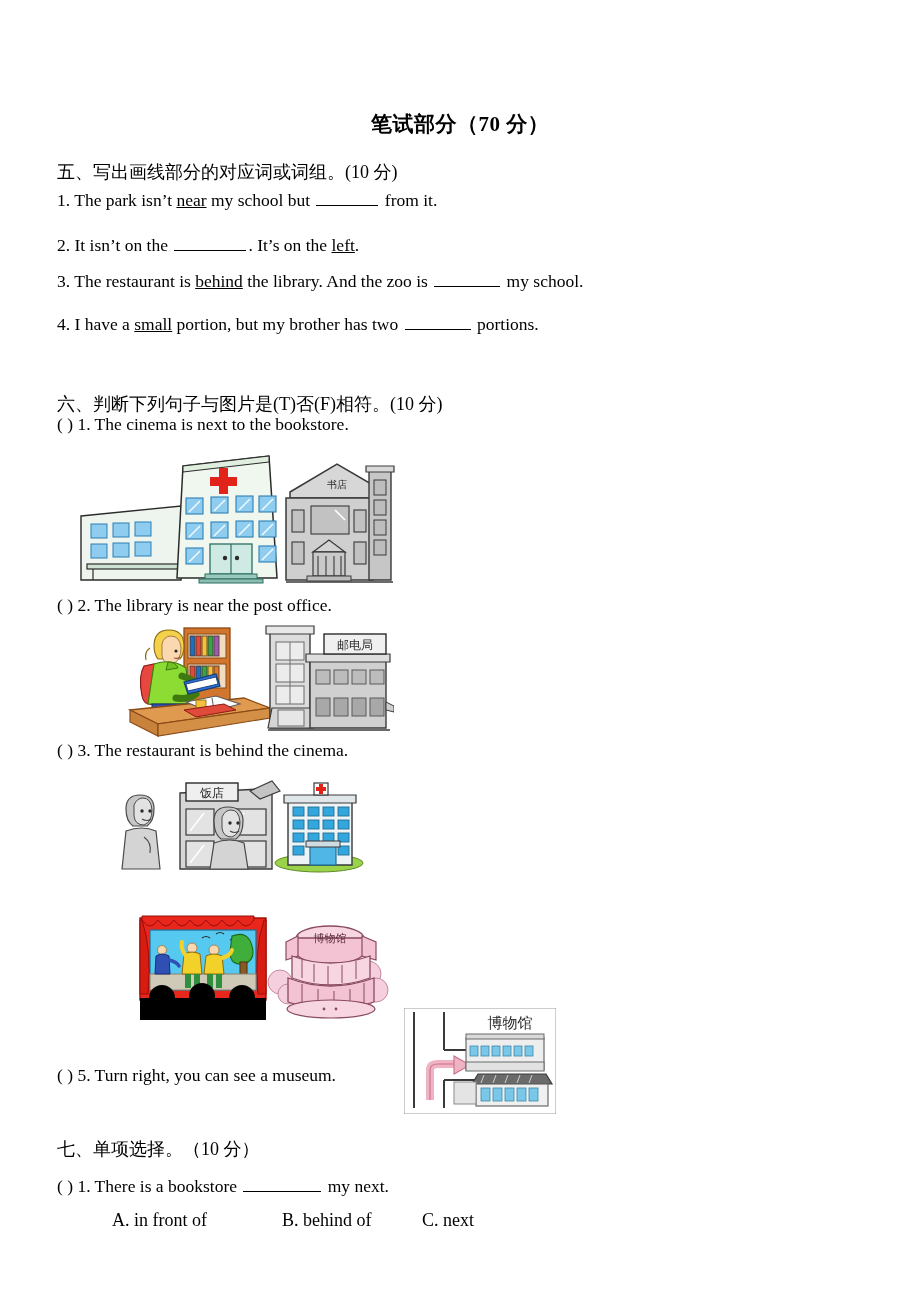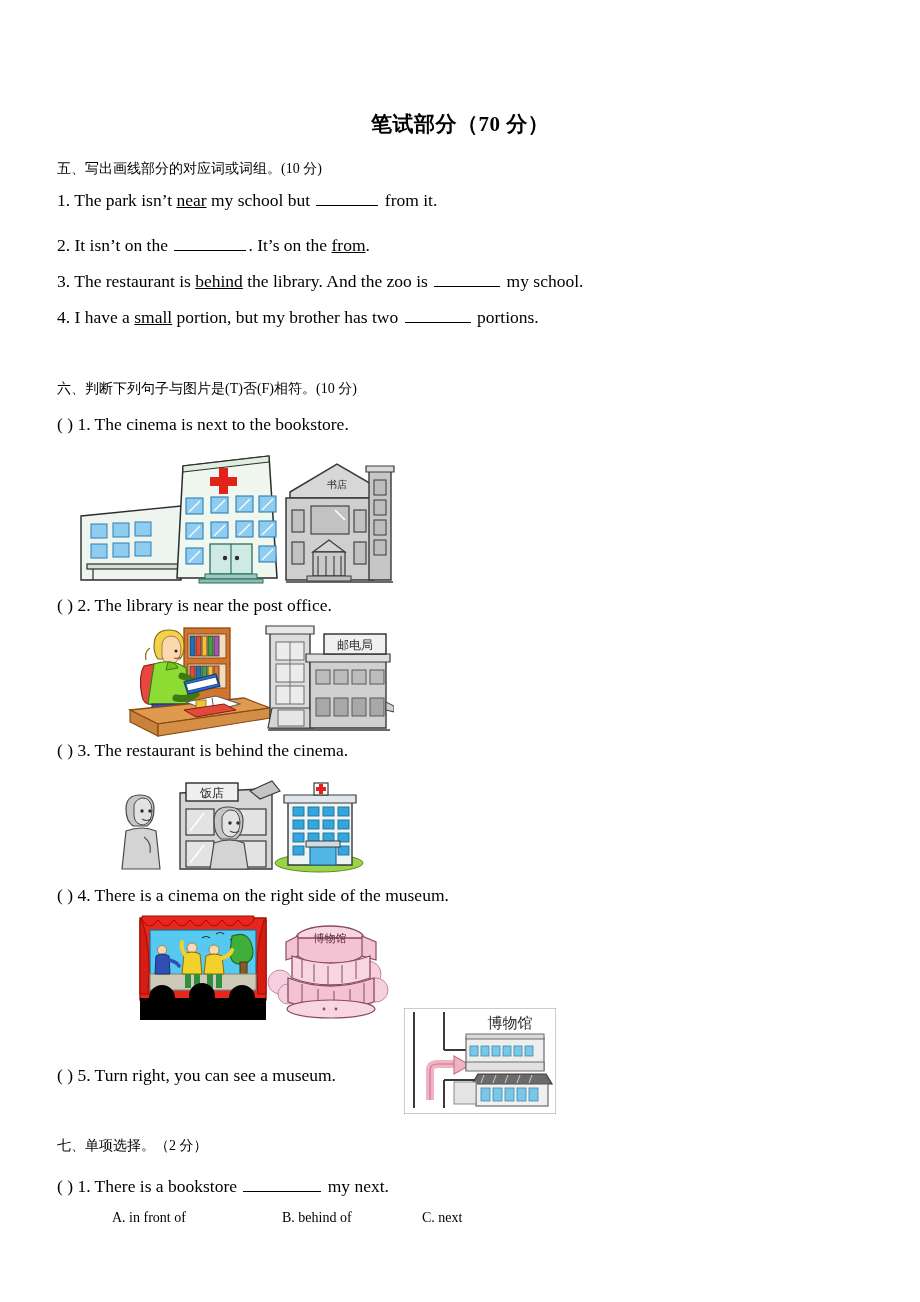--- a/index.html
+++ b/index.html
@@ -28,33 +28,33 @@
     left: 0; top: 110px;
     width: 920px;
     text-align: center;
     font-size: 21px;
     font-weight: bold;
     letter-spacing: 0.5px;
   }
   .section-head {
     position: absolute;
     left: 57px;
-    font-size: 14px;
+    font-size: 18px;
     white-space: nowrap;
   }
   .qline {
     position: absolute;
     left: 57px;
     font-size: 17.5px;
     white-space: nowrap;
   }
   .choices {
     position: absolute;
     left: 57px;
-    font-size: 14px;
+    font-size: 18px;
     white-space: nowrap;
   }
   .choices .opt { display: inline-block; }
   .u { text-decoration: underline; }
   .blank {
     display: inline-block;
     border-bottom: 1.3px solid #000;
     vertical-align: baseline;
     height: 0.95em;
     margin: 0 2px;
@@ -77,40 +77,40 @@
   <div class="qline" style="top:188px;">
     <span>1.</span>
     <span>
       The park isn’t <span class="u">near</span> my school but <span class="blank" style="width:62px;"></span> from it.
     </span>
   </div>
 
   <div class="qline" style="top:233px;">
     <span>2.</span>
     <span>
-      It isn’t on the <span class="blank" style="width:72px;"></span>. It’s on the <span class="u">from</span>.
+      It isn’t on the <span class="blank" style="width:72px;"></span>. It’s on the <span class="u">left</span>.
     </span>
   </div>
 
   <div class="qline" style="top:269px;">
     <span>3.</span>
     <span>
       The restaurant is <span class="u">behind</span> the library. And the zoo is <span class="blank" style="width:66px;"></span> my school.
     </span>
   </div>
 
-  <div class="qline" style="top:305px;">
+  <div class="qline" style="top:312px;">
     <span>4.</span>
     <span>
       I have a <span class="u">small</span> portion, but my brother has two <span class="blank" style="width:66px;"></span> portions.
     </span>
   </div>
 
 
-  <div class="section-head" style="top:380px;">六、判断下列句子与图片是(T)否(F)相符。(10 分)</div>
+  <div class="section-head" style="top:392px;">六、判断下列句子与图片是(T)否(F)相符。(10 分)</div>
 
   <div class="qline" style="top:414px;">
     <span class="paren">(      )</span>
     <span>1.</span>
     <span>The cinema is next to the bookstore.</span>
   </div>
 
   <div class="fig" style="left:73px; top:448px;">
     <svg width="322" height="140" viewBox="0 0 322 140" xmlns="http://www.w3.org/2000/svg">
 
@@ -359,25 +359,20 @@
         <rect x="219" y="58" width="11" height="9"></rect>
           <rect x="234" y="58" width="11" height="9"></rect>
         <rect x="189" y="71" width="11" height="9"></rect>
           <rect x="234" y="71" width="11" height="9"></rect>
       </g>
       <rect x="206" y="70" width="26" height="20" fill="#4fb6e6" stroke="#1f6f96" stroke-width="1.2"></rect>
       <rect x="202" y="66" width="34" height="6" fill="#cfdde3" stroke="#3a3a3a" stroke-width="1"></rect>
     </svg>
   </div>
 
-  <div class="qline" style="top:885px;">
-    <span class="paren">(      )</span>
-    <span>4.</span>
-    <span>There is a cinema on the right side of the museum.</span>
-  </div>
 
   <div class="fig" style="left:136px; top:912px;">
     <svg width="262" height="110" viewBox="0 0 262 110" xmlns="http://www.w3.org/2000/svg">
       <rect x="0" y="0" width="262" height="110" fill="#ffffff"></rect>
 
       <rect x="4" y="6" width="126" height="82" fill="#e8261c" stroke="#9a0e08" stroke-width="1.4"></rect>
       <rect x="14" y="18" width="106" height="60" fill="#55c9ef" stroke="#1f6f96" stroke-width="1.2"></rect>
 
       <path d="M6 8 q8 12 16 0 q8 12 16 0 q8 12 16 0 q8 12 16 0 q8 12 16 0 q8 12 16 0 q8 12 16 0 l0 -4 l-112 0 z" fill="#e8261c" stroke="#9a0e08" stroke-width="1"></path>
 
@@ -502,21 +497,21 @@
       <rect x="50" y="74" width="22" height="22" fill="#e4e4e4" stroke="#8a8a8a" stroke-width="1"></rect>
     </svg>
   </div>
 
   <div class="qline" style="top:1065px;">
     <span class="paren">(      )</span>
     <span>5.</span>
     <span>Turn right, you can see a museum.</span>
   </div>
 
-  <div class="section-head" style="top:1137px;">七、单项选择。（2 分）</div>
+  <div class="section-head" style="top:1137px;">七、单项选择。（10 分）</div>
 
   <div class="qline" style="top:1174px;">
     <span class="paren">(      )</span>
     <span>1.</span>
     <span>There is a bookstore </span><span class="blank" style="width:78px;"></span><span> my next.</span>
   </div>
 
   <div class="choices" style="top: 1210px; padding-left: 55px;">
     <span class="opt" style="width:170px;">A. in front of</span><span class="opt" style="width:140px;">B. behind of</span><span class="opt">C. next</span>
   </div>

